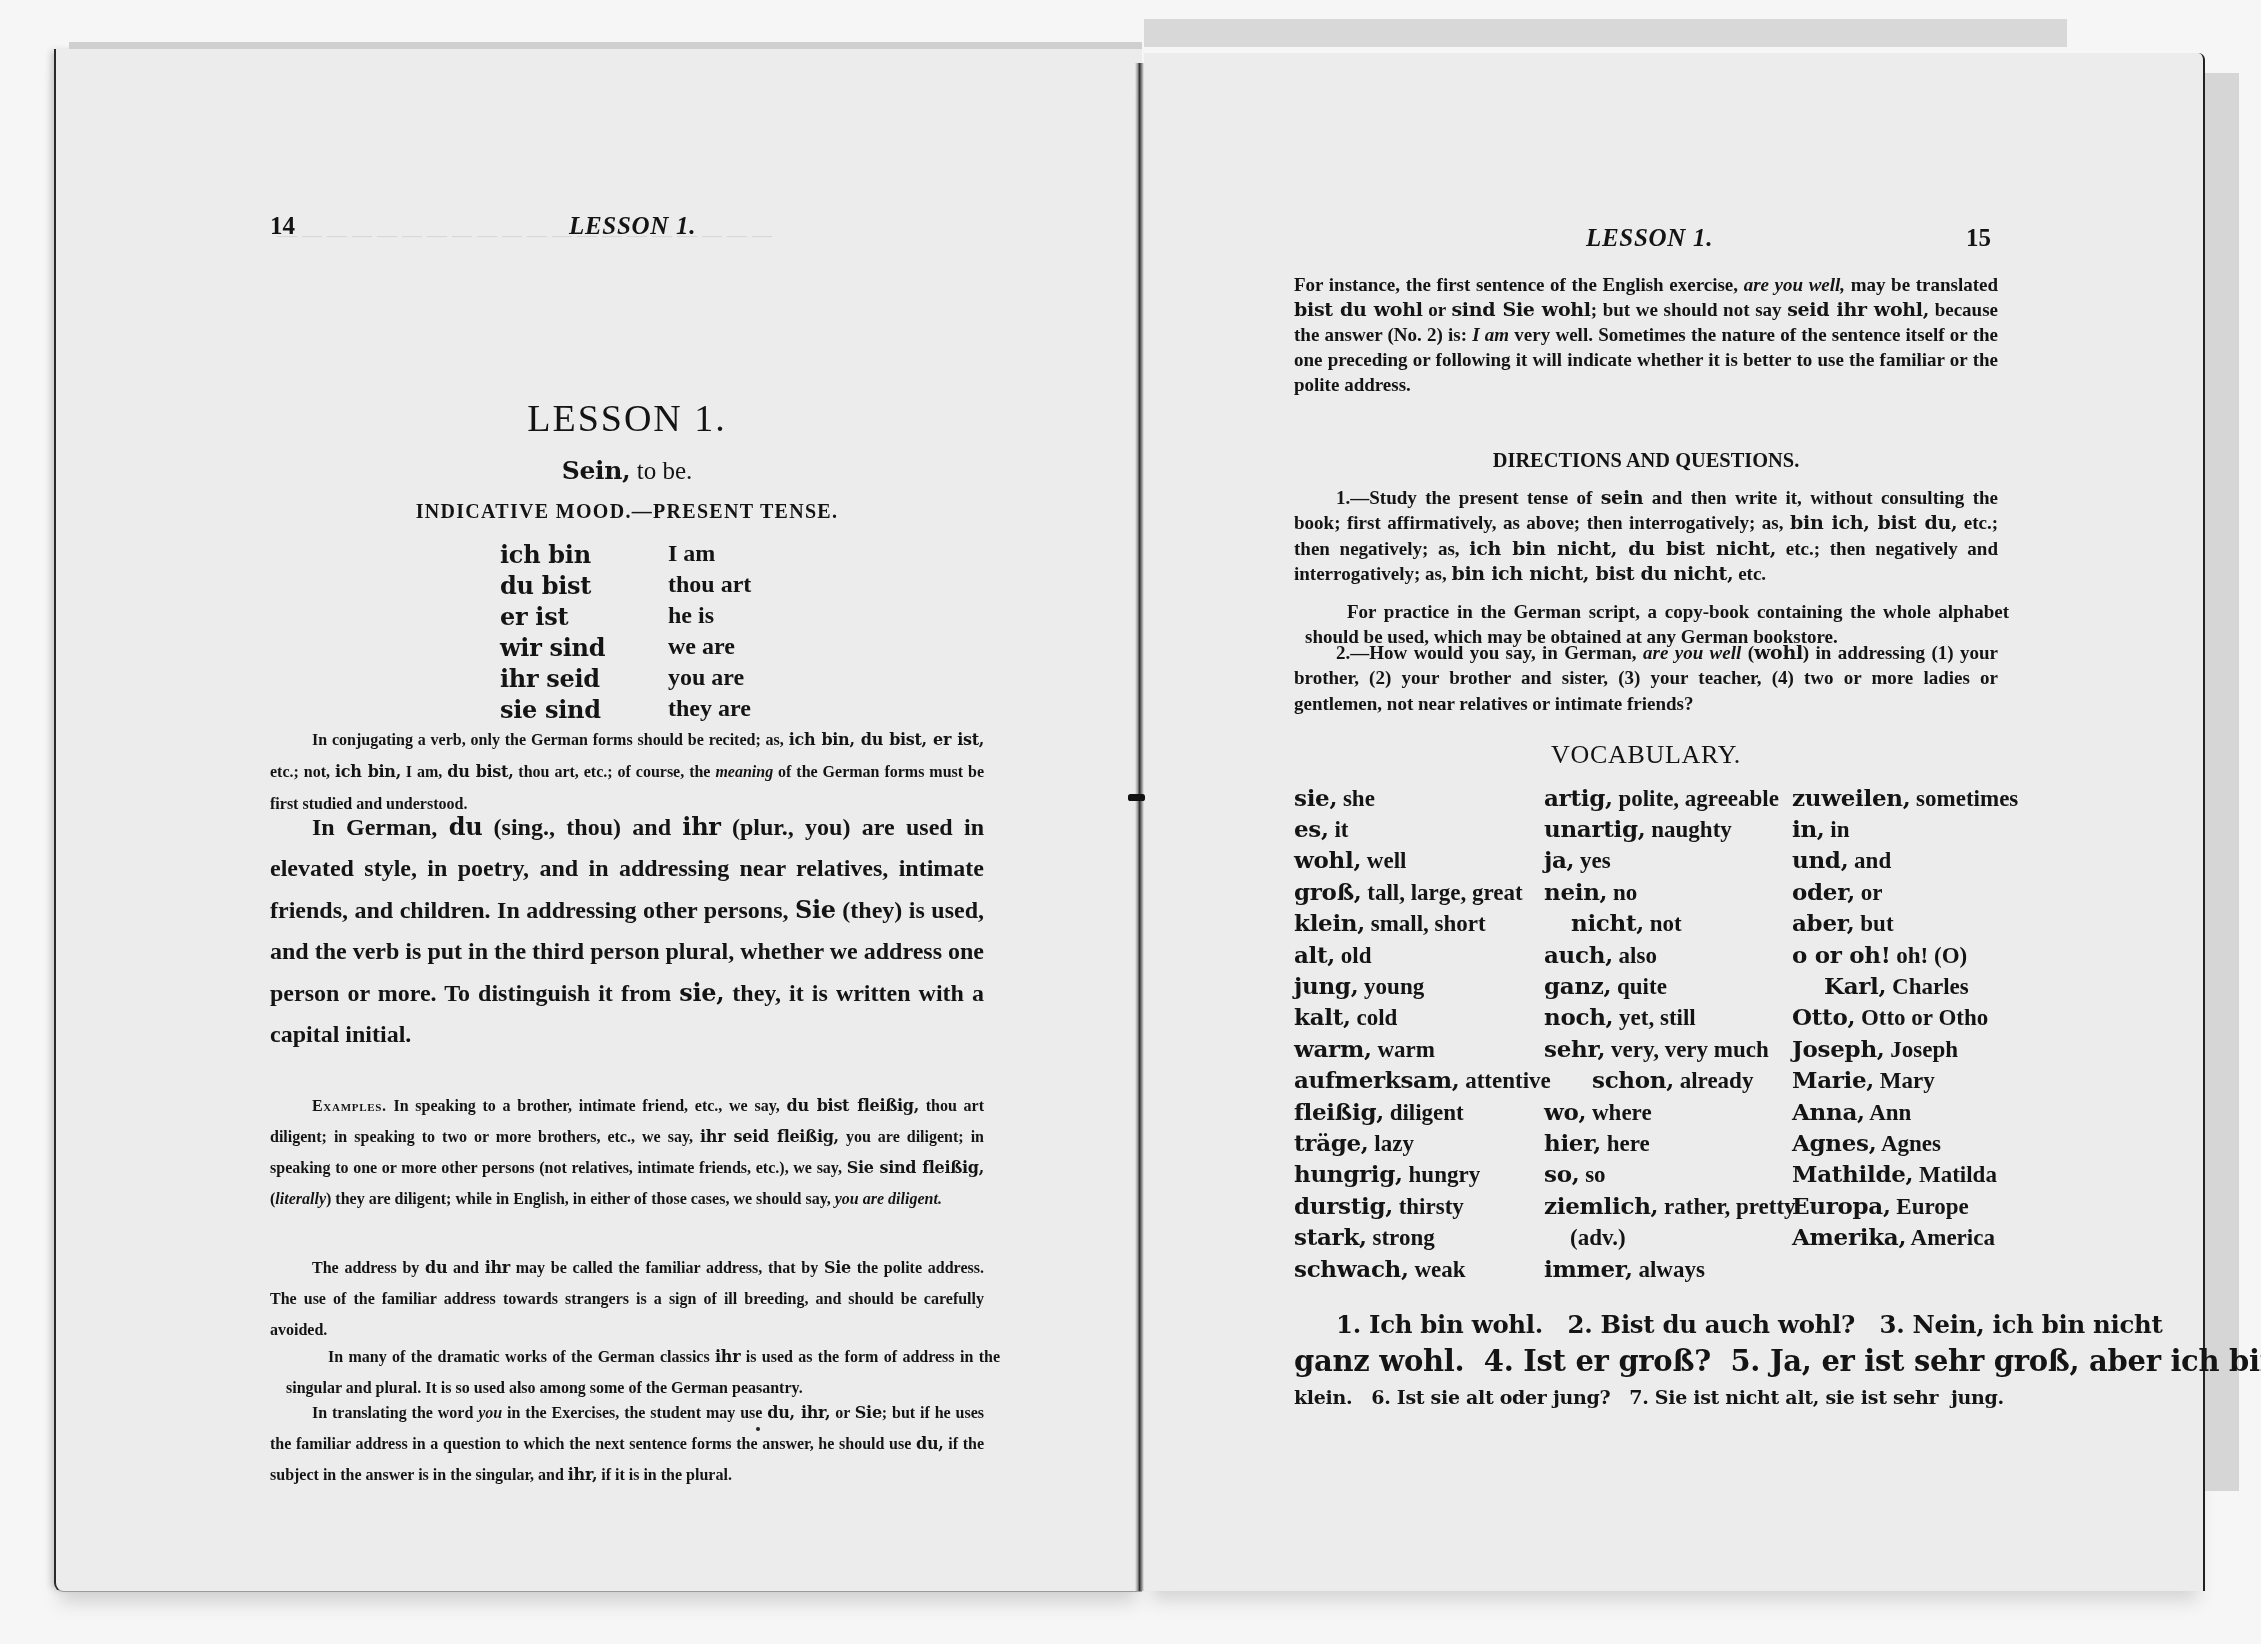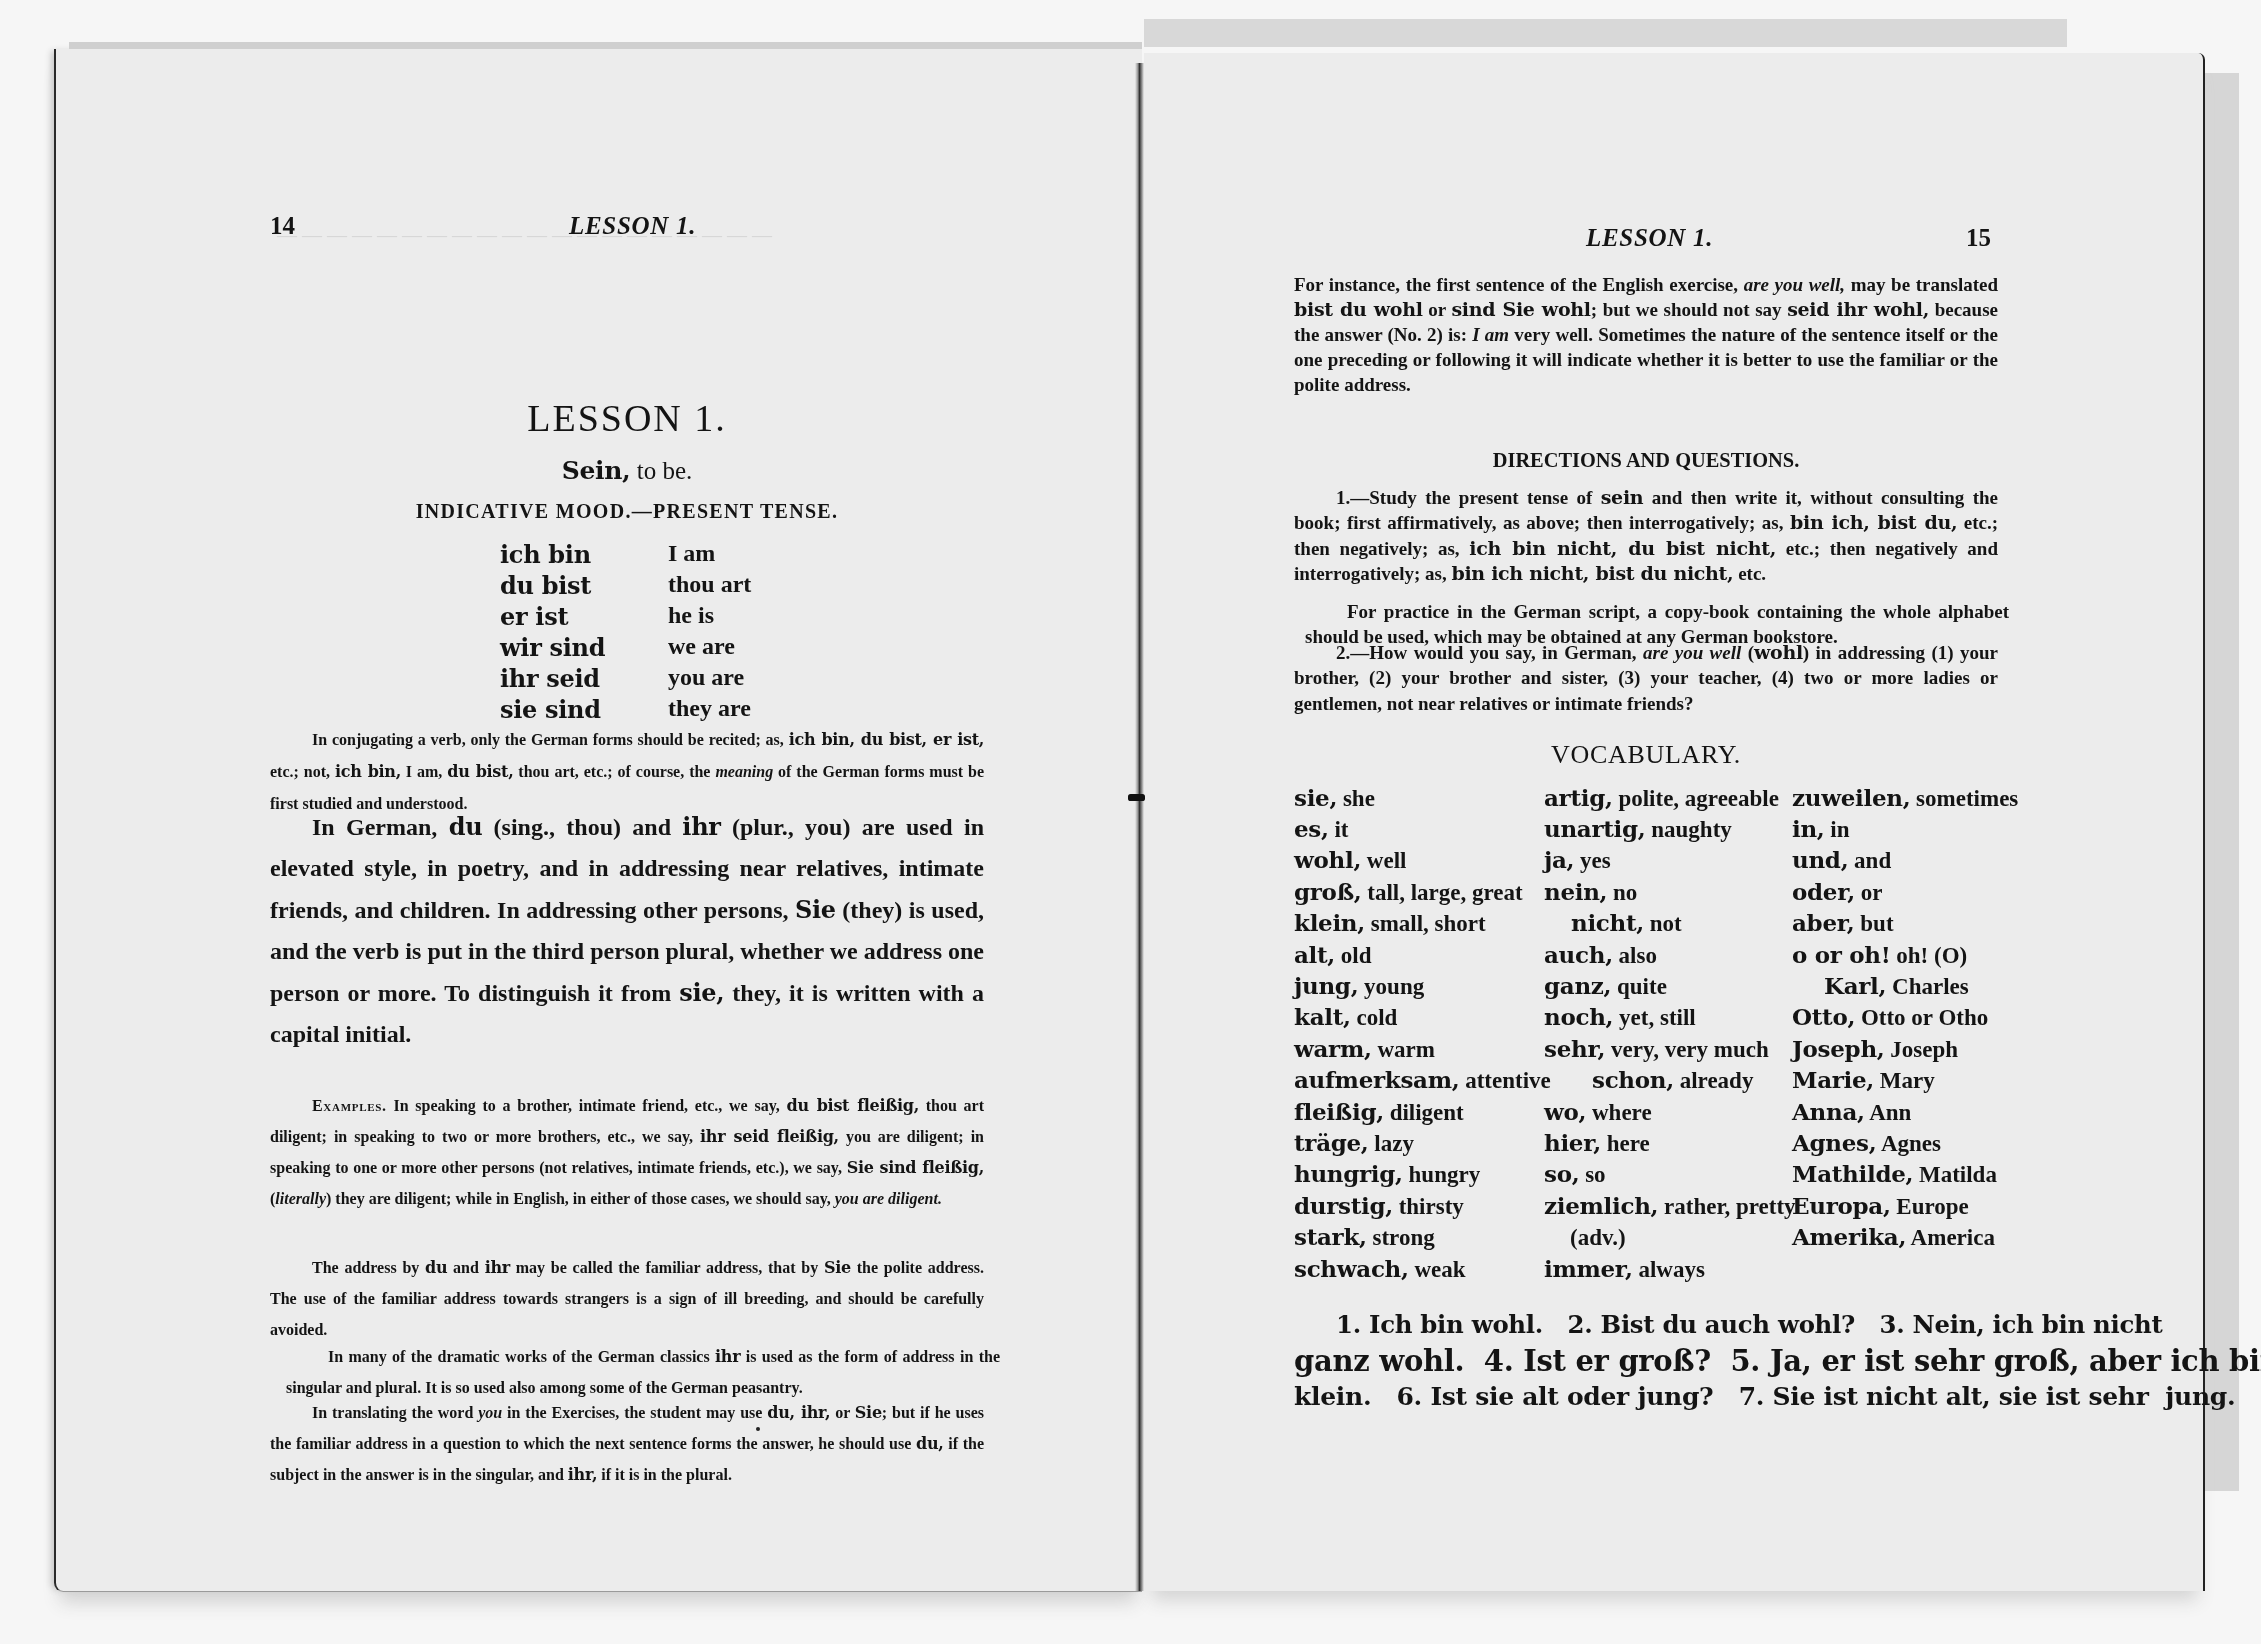--- a/index.html
+++ b/index.html
@@ -183,14 +183,14 @@
     <div class="vocab-row" style="left: 1792px; top: 1066px;"><span class="frak">Marie,</span> <span>Mary</span></div>
     <div class="vocab-row" style="left: 1792px; top: 1098px;"><span class="frak">Anna,</span> <span>Ann</span></div>
     <div class="vocab-row" style="left: 1792px; top: 1129px;"><span class="frak">Agnes,</span> <span>Agnes</span></div>
     <div class="vocab-row" style="left: 1792px; top: 1160px;"><span class="frak">Mathilde,</span> <span>Matilda</span></div>
     <div class="vocab-row" style="left: 1792px; top: 1192px;"><span class="frak">Europa,</span> <span>Europe</span></div>
     <div class="vocab-row" style="left: 1792px; top: 1223px;"><span class="frak">Amerika,</span> <span>America</span></div>
   </div>
 
 <div class="abs frak" style="left:1294px; width:704px; top:1307px; font-size:24.4px; line-height:36px; white-space:pre; text-indent:42px;">1. Ich bin wohl.   2. Bist du auch wohl?   3. Nein, ich bin nicht</div>
 <div class="abs frak" style="left:1294px; width:704px; top:1343px; font-size:29px; line-height:36px; white-space:pre;">ganz wohl.  4. Ist er groß?  5. Ja, er ist sehr groß, aber ich bin noch</div>
-<div class="abs frak" style="left:1294px; width:704px; top:1379px; font-size:25px; line-height:36px; white-space:pre;">klein.   6. Ist sie alt oder jung?   7. Sie ist nicht alt, sie ist sehr  jung.</div>
+<div class="abs frak" style="left:1294px; width:704px; top:1379px; font-size:19px; line-height:36px; white-space:pre;">klein.   6. Ist sie alt oder jung?   7. Sie ist nicht alt, sie ist sehr  jung.</div>
 
 
 </body></html>

